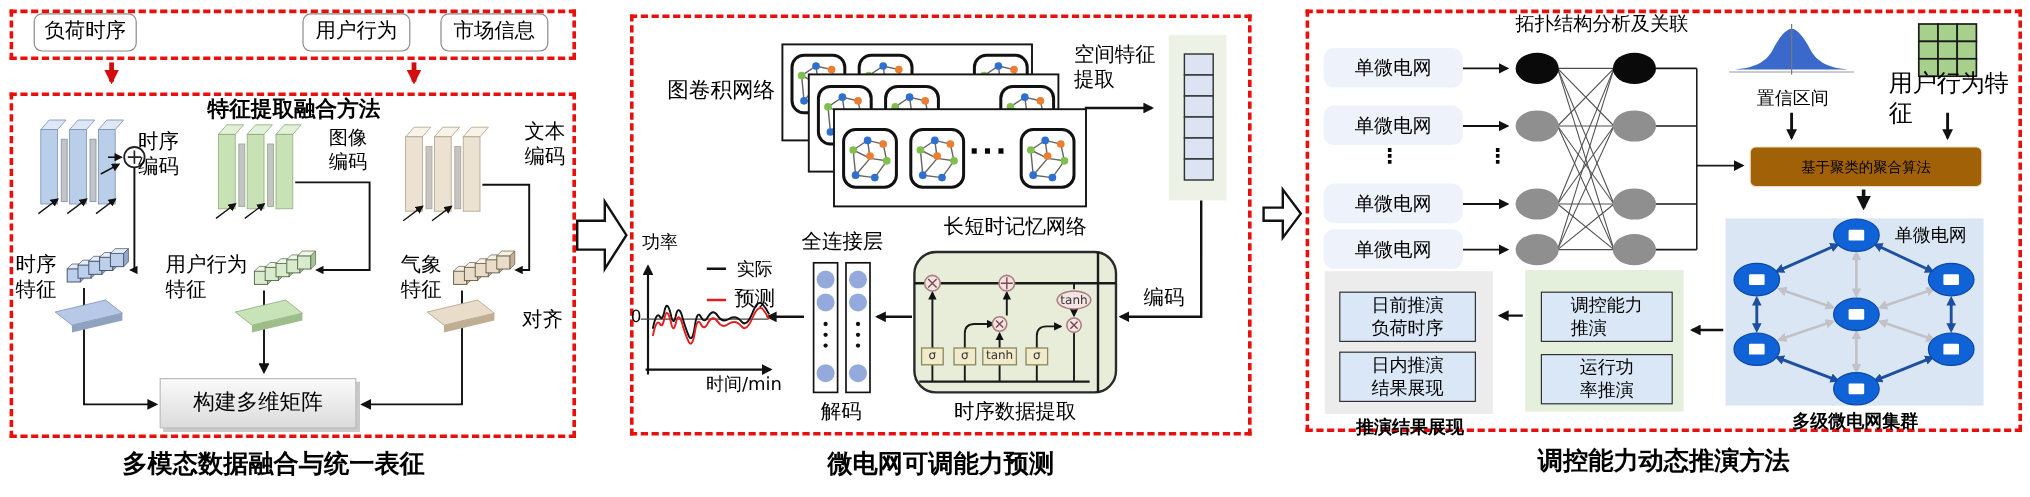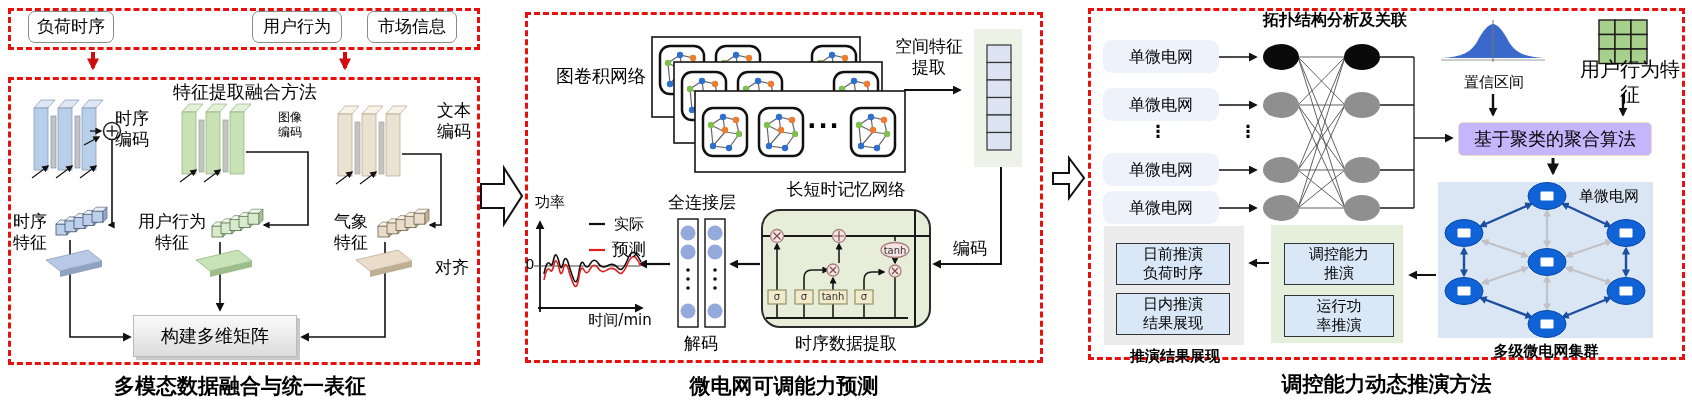--- a/index.html
+++ b/index.html
@@ -1,21 +1,21 @@
 <!DOCTYPE html>
 <html><head>
 <meta charset="utf-8">
 <style>
   *{margin:0;padding:0;box-sizing:border-box}
   body{font-family:"DejaVu Sans","Liberation Sans",sans-serif;background:#fff}
   .stage{position:relative;width:1692px;height:414px;background:#fff;overflow:hidden}
   .bg{position:absolute;z-index:1}
   .panel{position:absolute;z-index:2;border:3px dashed #e8100c;background:transparent}
   svg.layer{position:absolute;left:0;top:0;z-index:4}
-  .t{position:absolute;z-index:6;color:#000;display:flex;align-items:center;justify-content:center;text-align:center;line-height:1.25}
+  .t{position:absolute;z-index:6;color:#000;display:flex;align-items:center;justify-content:center;text-align:left;line-height:1.25}
   .pre{white-space:pre-line}
   .cap{font-weight:bold;font-size:21px}
   .srcbox{border:1.6px solid #8a8a8a;border-radius:7px;background:#fff;font-size:17px}
   .inbox{background:#eef2fa;border-radius:9px;font-size:16px}
   .bluebox{background:#d9e7f6;border:1.6px solid #333;font-size:15px}
   .gate{font-size:10px;z-index:6;position:absolute;display:flex;align-items:center;justify-content:center;color:#333}
 </style>
 </head>
 <body>
 
@@ -390,36 +390,36 @@
       </g>
     </g>
     <path d="M1436,275 H1410" stroke="#111" stroke-width="2" marker-end="url(#ab)"></path>
     <path d="M1269,263 H1250" stroke="#111" stroke-width="2" marker-end="url(#ab)"></path>
   </svg>
 
   <div class="t srcbox" style="left:28px;top:11px;width:86px;height:32px">负荷时序</div>
   <div class="t srcbox" style="left:252px;top:11px;width:90px;height:32px">用户行为</div>
   <div class="t srcbox" style="left:367px;top:11px;width:90px;height:32px">市场信息</div>
 
-  <div class="t" style="left:135px;top:80px;width:220px;height:24px;font-size:18px;font-weight:400">特征提取融合方法</div>
+  <div class="t" style="left:135px;top:80px;width:220px;height:24px;font-size:18px;font-weight:700">特征提取融合方法</div>
   <div class="t pre" style="left:104px;top:106px;width:56px;height:46px;font-size:17px">时序
 编码</div>
-  <div class="t pre" style="left:262px;top:102px;width:56px;height:46px;font-size:12px">图像
+  <div class="t pre" style="left:262px;top:102px;width:56px;height:46px;font-size:16px">图像
 编码</div>
   <div class="t pre" style="left:426px;top:98px;width:56px;height:46px;font-size:17px">文本
 编码</div>
   <div class="t pre" style="left:4px;top:210px;width:52px;height:44px;font-size:17px">时序
 特征</div>
   <div class="t pre" style="left:132px;top:210px;width:80px;height:44px;font-size:17px">用户行为
 特征</div>
   <div class="t pre" style="left:324px;top:210px;width:54px;height:44px;font-size:17px">气象
 特征</div>
   <div class="t" style="left:426px;top:256px;width:52px;height:24px;font-size:17px">对齐</div>
   <div class="t" style="left:133px;top:315px;width:164px;height:42px;font-size:18px;background:linear-gradient(#fafafa,#dcdcdc);border:1px solid #bbb;box-shadow:3px 3px 0 #c9c9c9">构建多维矩阵</div>
-  <div class="t cap" style="left:20px;top:372px;width:440px;height:28px">多模态数据融合与统一表征</div>
+  <div class="t cap" style="left:8px;top:372px;width:440px;height:28px">多模态数据融合与统一表征</div>
 
   <div class="t" style="left:546px;top:64px;width:110px;height:24px;font-size:18px">图卷积网络</div>
   <div class="t" style="left:800px;top:112px;width:48px;height:28px;font-size:24px;font-weight:bold;letter-spacing:2px">···</div>
   <div class="t pre" style="left:882px;top:34px;width:94px;height:46px;font-size:17px">空间特征
 提取</div>
   <div class="t" style="left:946px;top:238px;width:48px;height:22px;font-size:17px">编码</div>
   <div class="t" style="left:774px;top:179px;width:144px;height:22px;font-size:17px">长短时记忆网络</div>
   <div class="t" style="left:790px;top:333px;width:112px;height:22px;font-size:17px">时序数据提取</div>
   <div class="t" style="left:655px;top:192px;width:94px;height:22px;font-size:17px">全连接层</div>
   <div class="t" style="left:666px;top:333px;width:70px;height:22px;font-size:17px">解码</div>
@@ -428,30 +428,30 @@
   <div class="gate" style="left:819px;top:289px;width:28px;height:15px">tanh</div>
   <div class="gate" style="left:855px;top:289px;width:18px;height:15px">σ</div>
   <div class="gate" style="left:881px;top:244px;width:28px;height:12px">tanh</div>
   <div class="t" style="left:528px;top:192px;width:44px;height:20px;font-size:15px">功率</div>
   <div class="t" style="left:523px;top:256px;width:14px;height:18px;font-size:14px">0</div>
   <div class="t" style="left:582px;top:310px;width:76px;height:20px;font-size:15px">时间/min</div>
   <div class="t" style="left:609px;top:215px;width:40px;height:18px;font-size:15px">实际</div>
   <div class="t" style="left:609px;top:241px;width:40px;height:18px;font-size:17px">预测</div>
   <div class="t cap" style="left:525px;top:372px;width:518px;height:28px">微电网可调能力预测</div>
 
-  <div class="t" style="left:1240px;top:9px;width:190px;height:22px;font-size:16px;font-weight:bold">拓扑结构分析及关联</div>
+  <div class="t" style="left:1240px;top:9px;width:190px;height:22px;font-size:16px;font-weight:normal">拓扑结构分析及关联</div>
   <div class="t inbox" style="left:1103px;top:40px;width:116px;height:33px">单微电网</div>
   <div class="t inbox" style="left:1103px;top:88px;width:116px;height:33px">单微电网</div>
   <div class="t" style="left:1148px;top:119px;width:20px;height:26px;font-size:17px;font-weight:bold">⋮</div>
   <div class="t" style="left:1238px;top:119px;width:20px;height:26px;font-size:17px;font-weight:bold">⋮</div>
   <div class="t inbox" style="left:1103px;top:153px;width:116px;height:33px">单微电网</div>
   <div class="t inbox" style="left:1103px;top:191px;width:116px;height:33px">单微电网</div>
   <div class="t" style="left:1450px;top:72px;width:88px;height:20px;font-size:15px">置信区间</div>
   <div class="t" style="left:1574px;top:72px;width:112px;height:20px;font-size:20px">用户行为特征</div>
-  <div class="t" style="left:1458px;top:122px;width:194px;height:34px;font-size:18px;background:#c4b5fd;border:1px solid #eedcc4;border-radius:5px">基于聚类的聚合算法</div>
+  <div class="t" style="left:1458px;top:122px;width:194px;height:34px;font-size:12px;background:#a16207;border:1px solid #eedcc4;border-radius:5px">基于聚类的聚合算法</div>
   <div class="t" style="left:1568px;top:186px;width:82px;height:20px;font-size:15px">单微电网</div>
   <div class="t" style="left:1468px;top:340px;width:156px;height:22px;font-size:15px;font-weight:bold">多级微电网集群</div>
   <div class="t pre bluebox" style="left:1284px;top:243px;width:110px;height:42px">调控能力
 推演</div>
   <div class="t pre bluebox" style="left:1284px;top:295px;width:110px;height:42px">运行功
 率推演</div>
   <div class="t pre bluebox" style="left:1116px;top:243px;width:114px;height:42px">日前推演
 负荷时序</div>
   <div class="t pre bluebox" style="left:1116px;top:293px;width:114px;height:42px">日内推演
 结果展现</div>

